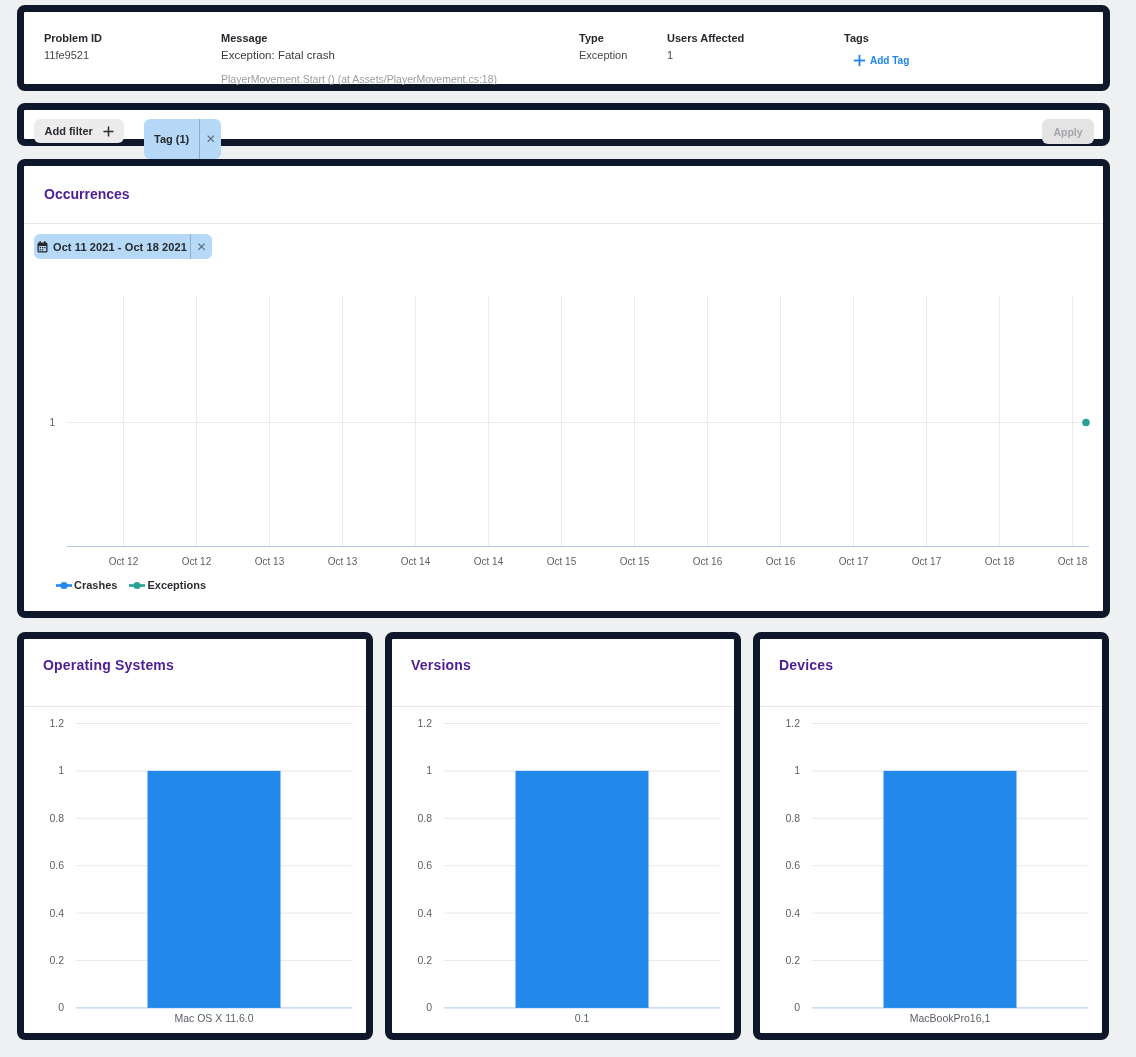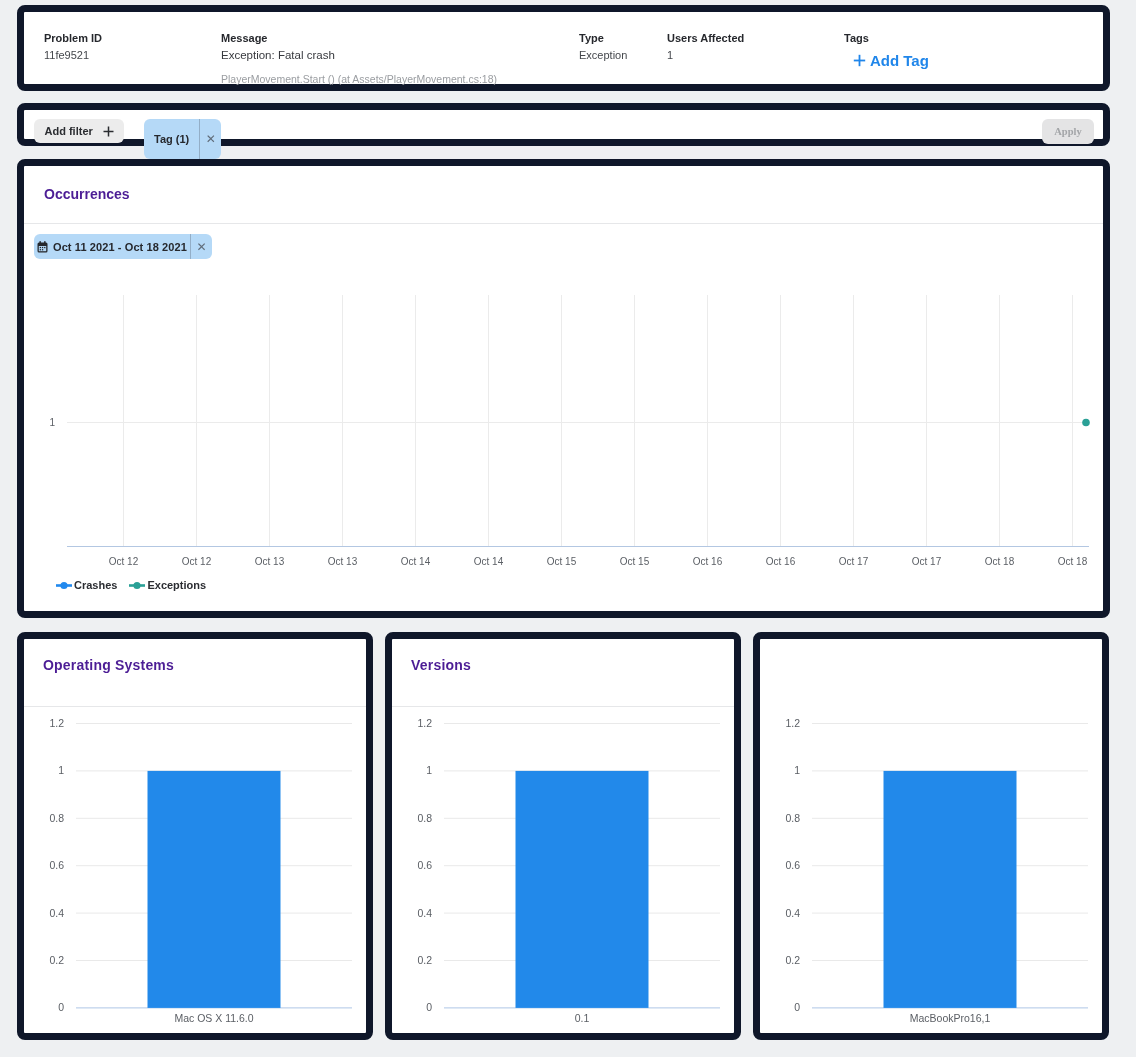--- a/index.html
+++ b/index.html
@@ -6,34 +6,34 @@
   html,body { width:1136px; height:1057px; background:#eef0f2; font-family:"Liberation Sans", sans-serif; position:relative; overflow:hidden; }
   .card { position:absolute; background:#fff; border:7px solid #0f172a; border-radius:8px; }
   .lbl { font-size:11px; line-height:14px; font-weight:bold; color:#26282d; }
   .val { font-size:11px; line-height:14px; color:#44474c; }
 
   
   #card1 { left:17px; top:5px; width:1093px; height:86px; }
   #card1 .col { position:absolute; top:19.3px; }
   #card1 .val { margin-top:2.5px; }
   .trace { font-size:10.5px; line-height:13px; color:#9a9da1; margin-top:11px; }
-  .addtag { position:absolute; font-size:15px; line-height:13px; font-weight:bold; color:#2086ea; display:flex; }
+  .addtag { position:absolute; font-size:10px; line-height:13px; font-weight:bold; color:#2086ea; display:flex; }
 
   
   #card2 { left:17px; top:103px; width:1093px; height:43px; }
   .btn-addfilter { position:absolute; left:10px; top:9px; height:24px; width:90px;
      background:#ececec; border-radius:6px; font-size:11px; font-weight:bold; color:#2a2c30;
      display:flex; align-items:center; justify-content:space-between; padding:0 10px 0 10.5px; }
   .chip { position:absolute; height:40px; background:#b5d9f7; border-radius:6px;
      display:flex; align-items:center; font-size:11px; font-weight:bold; color:#26282d; }
   .chip .x { color:#5f6b78; font-weight:normal; font-size:12px; width:21px; text-align:center; }
   .chip .sep { width:1px; align-self:stretch; background:#93aec7; }
   .btn-apply { position:absolute; right:9px; top:9px; width:52px; height:25px; background:#e4e4e5;
      border-radius:6px; font-size:10.5px; font-weight:bold; color:#a3a5a8;
-     display:flex; align-items:center; justify-content:center;font-family:Liberation Serif, serif; }
+     display:flex; align-items:center; justify-content:center; }
 
   
   #card3 { left:17px; top:159px; width:1093px; height:459px; }
   .hdr { border-bottom:1px solid #e6e7e9; }
   #card3 .hdr { height:58px; }
   .hdr h2 { font-size:14px; font-weight:bold; color:#4c1d95; position:absolute; left:20px; top:20px; line-height:17px; }
   #datechip { left:10px; top:68px; height:25px; }
   #occ-svg { position:absolute; left:-1px; top:-1px; }
   .legend { position:absolute; left:32px; top:413px; display:flex; align-items:center; font-size:11px; font-weight:bold; color:#2b2d32; }
 
@@ -197,20 +197,23 @@
       <text x="41" y="224.6" font-size="10.5" fill="#5a5e64" text-anchor="end">0.4</text>
       <line x1="53" y1="268.5" x2="329" y2="268.5" stroke="#e9e9e9" stroke-width="1"></line>
       <text x="41" y="272" font-size="10.5" fill="#5a5e64" text-anchor="end">0.2</text>
       <line x1="53" y1="315.9" x2="329" y2="315.9" stroke="#aec6e6" stroke-width="1"></line>
       <text x="41" y="319.4" font-size="10.5" fill="#5a5e64" text-anchor="end">0</text>
       <rect x="124.5" y="78.9" width="133" height="237" fill="#2289ea"></rect>
       <text x="191" y="329.9" font-size="10.5" fill="#5a5e64" text-anchor="middle">0.1</text>
     </svg>
 </div>
 <div class="card bcard" id="bc3">
+  <div class="hdr">
+      <h2>Devices</h2>
+    </div>
   <svg width="354" height="352" viewBox="0 0 354 352" class="bchart">
       <line x1="53" y1="31.5" x2="329" y2="31.5" stroke="#e9e9e9" stroke-width="1"></line>
       <text x="41" y="35" font-size="10.5" fill="#5a5e64" text-anchor="end">1.2</text>
       <line x1="53" y1="78.9" x2="329" y2="78.9" stroke="#e9e9e9" stroke-width="1"></line>
       <text x="41" y="82.4" font-size="10.5" fill="#5a5e64" text-anchor="end">1</text>
       <line x1="53" y1="126.3" x2="329" y2="126.3" stroke="#e9e9e9" stroke-width="1"></line>
       <text x="41" y="129.8" font-size="10.5" fill="#5a5e64" text-anchor="end">0.8</text>
       <line x1="53" y1="173.7" x2="329" y2="173.7" stroke="#e9e9e9" stroke-width="1"></line>
       <text x="41" y="177.2" font-size="10.5" fill="#5a5e64" text-anchor="end">0.6</text>
       <line x1="53" y1="221.1" x2="329" y2="221.1" stroke="#e9e9e9" stroke-width="1"></line>

